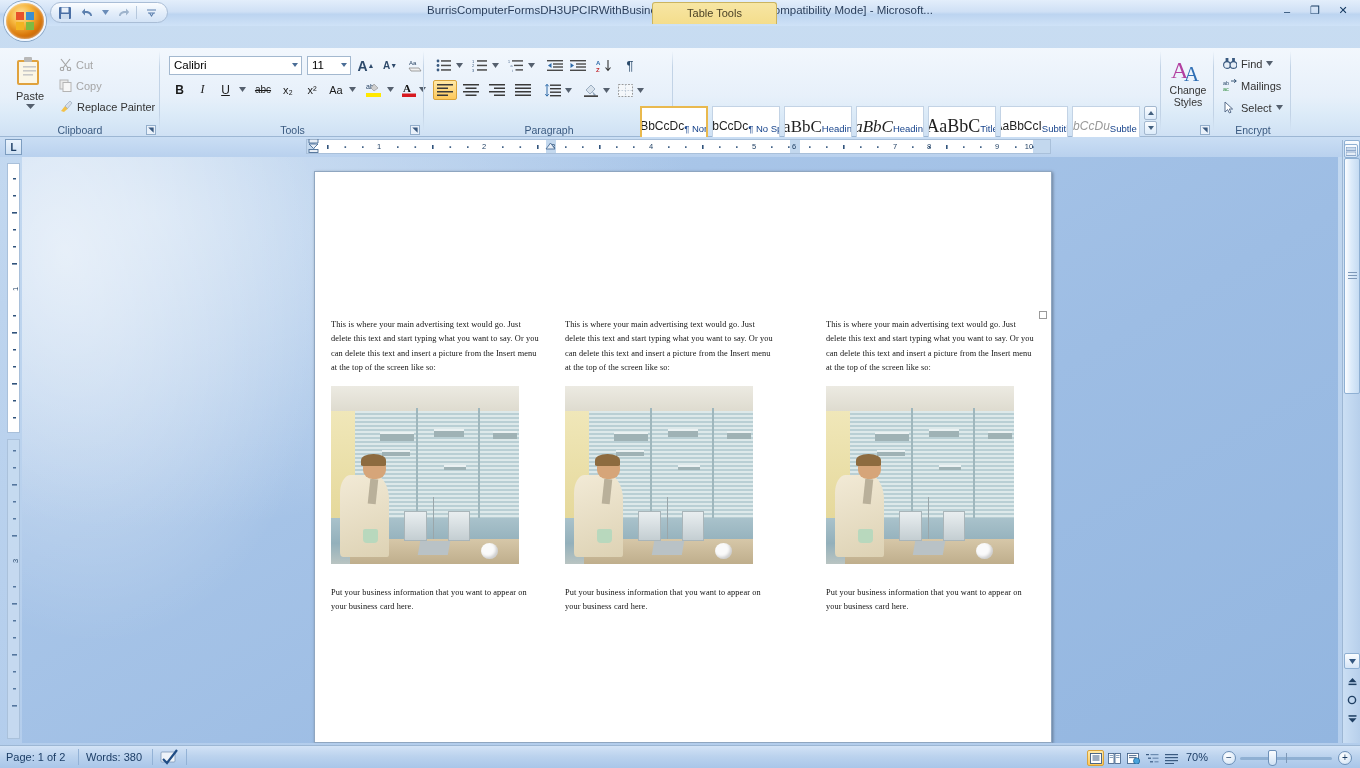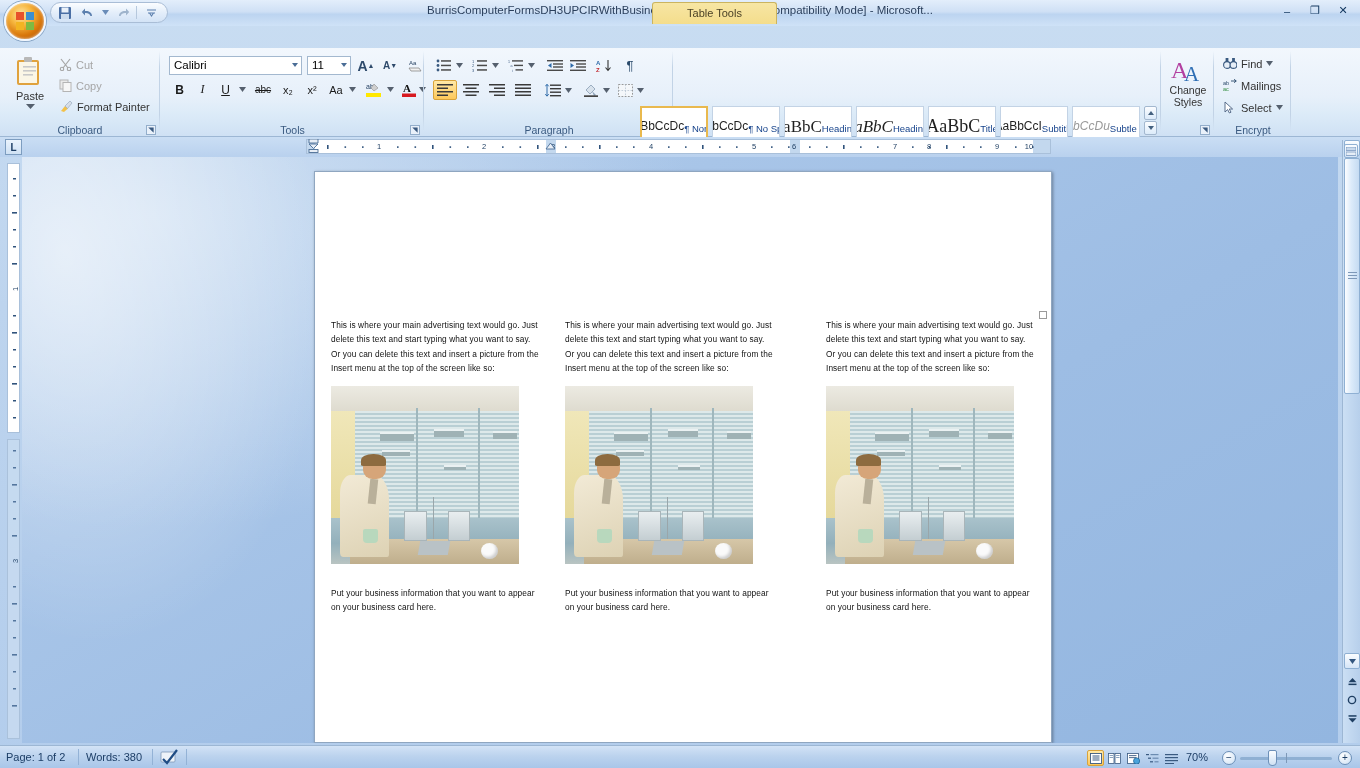--- a/index.html
+++ b/index.html
@@ -157,20 +157,21 @@
     border:1px solid #a9c0da; font-size:8px; color:#2a4a70;
   }
 
   
   .docarea {
     position:absolute; top:157px; left:22px; width:1316px; height:586px;
     overflow:hidden;
     background:
       radial-gradient(900px 520px at 10% 10%, #cfe0f3 0%, rgba(207,224,243,0) 60%),
       linear-gradient(150deg,#b6cfec 0%,#a8c5e8 30%,#9dbde4 60%,#93b6e0 100%);
+    font-family: Liberation Serif, serif;
   }
   .sheen { position:absolute; left:-60px; top:-30px; width:420px; height:560px;
     background:radial-gradient(ellipse at 30% 20%, rgba(255,255,255,.55) 0%, rgba(255,255,255,0) 62%);
     transform:rotate(-8deg); }
   .page {
     position:absolute; left:292px; top:14px; width:738px; height:572px;
     background:#fff; box-shadow:1px 1px 3px rgba(0,0,0,.35); border:1px solid #8fa6c0;
   }
   .cell { position:absolute; width:210px; }
   .cell p { font-size:8.3px; color:#111; line-height:14.3px; letter-spacing:.1px; }
@@ -347,21 +348,21 @@
             <rect x="4" y="3.5" width="8" height="9" fill="#f6f6f6" stroke="#b4b4b4"></rect>
           </svg>
         <span>Copy</span>
       </div>
 
       <div class="cmd" style="left:56px;top:51px">
         <svg width="14" height="13" viewBox="0 0 14 13">
             <path d="M2 11 L6 6 L9 8.5 L5 12 Z" fill="#f2c14a"></path>
             <path d="M6 6 L11 1 L13 3 L8.5 8.5 Z" fill="#d7dee7" stroke="#8fa3ba" stroke-width=".6"></path>
           </svg>
-        <span>Format Painter</span>
+        <span>Replace Painter</span>
       </div>
 
       <div class="gname">Clipboard</div>
       <div class="dlg">◥</div>
       <div class="gdiv"></div>
     </div>
 
     <div class="grp" style="left:161px;width:263px">
       <div class="combo" style="left:8px;top:8px;width:133px">
         <span>Calibri</span>

